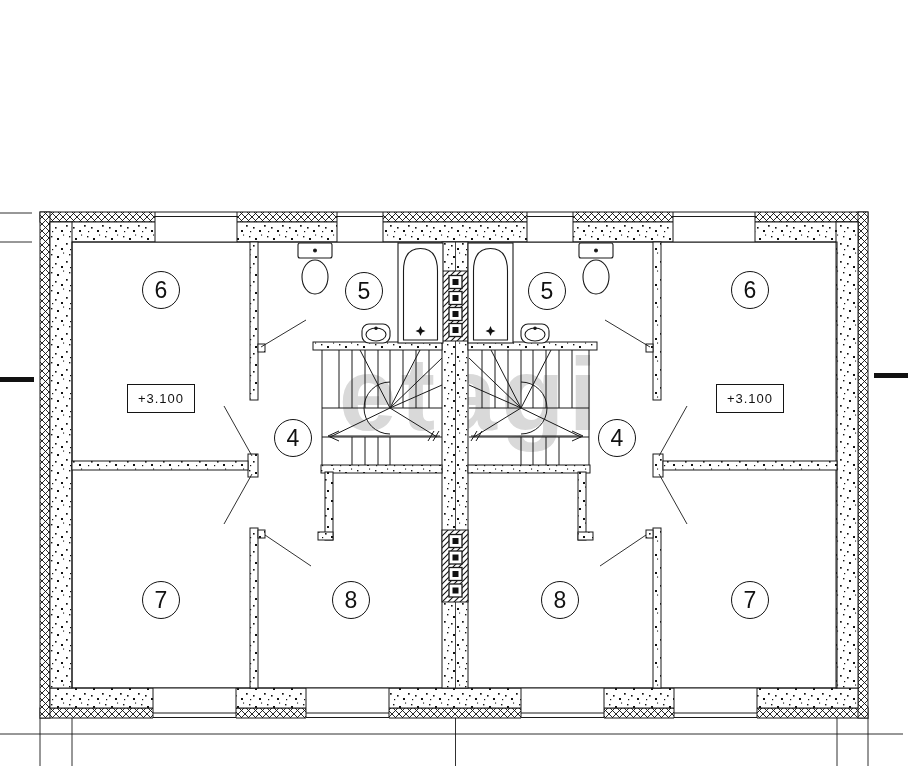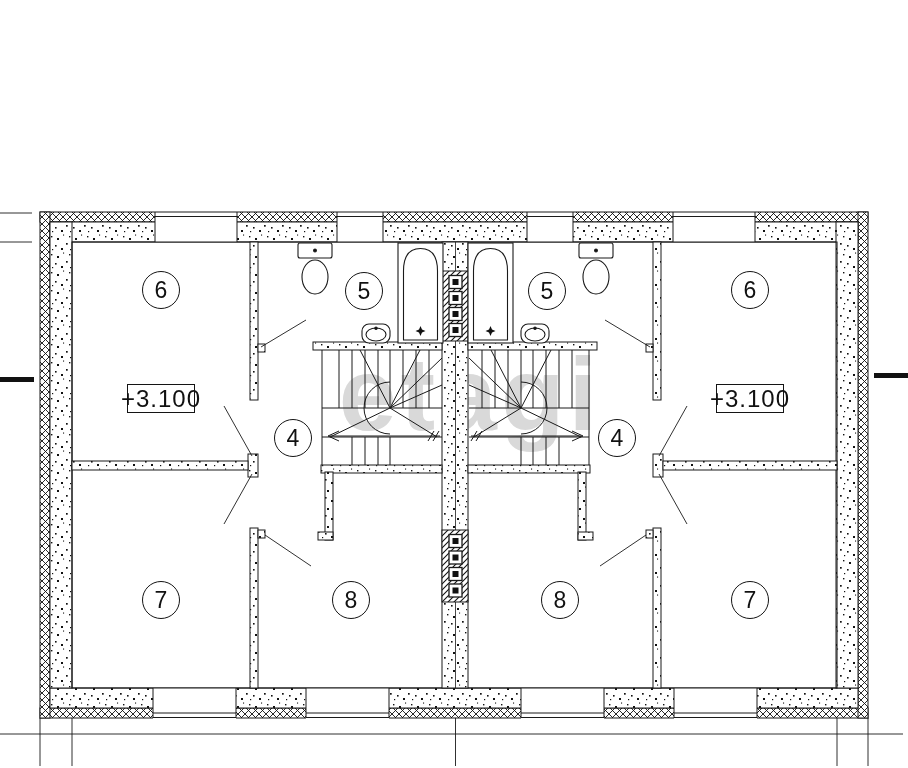--- a/index.html
+++ b/index.html
@@ -5,21 +5,21 @@
   html,body{margin:0;padding:0;background:#fff;}
   #stage{position:relative;width:908px;height:768px;background:#fff;overflow:hidden;
          font-family:"Liberation Sans",sans-serif;}
   #plan-title{position:absolute;left:0;top:66px;width:908px;text-align:center;
               font-size:41px;color:#0e0e0e;letter-spacing:0.5px;}
   .room-circle{position:absolute;width:36px;height:36px;margin-left:-19px;margin-top:-19px;
                border:1.7px solid #141414;border-radius:50%;display:flex;align-items:center;
                justify-content:center;font-size:23px;color:#111;background:transparent;}
   .elev-box{position:absolute;width:66px;height:27px;margin-left:-33px;margin-top:-14px;
             border:1.6px solid #141414;display:flex;align-items:center;justify-content:center;
-            font-size:24px;letter-spacing:1px;color:#111;background:#fff;}
+            font-size:13px;letter-spacing:1px;color:#111;background:#fff;}
   svg{position:absolute;left:0;top:0;}
   svg *{vector-effect:none;}
 </style>
 </head>
 <body>
 
 <div id="stage">
 
   <div id="plan-title">План мансардного этажа</div>
 

